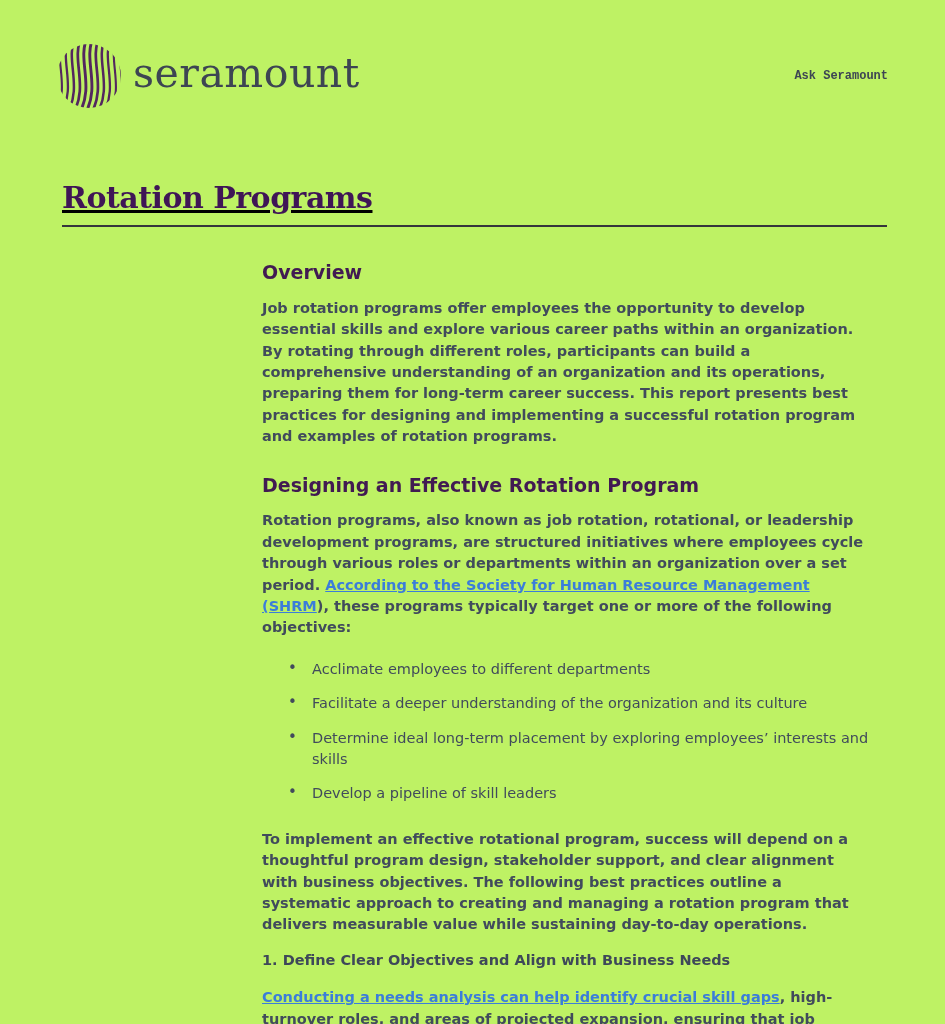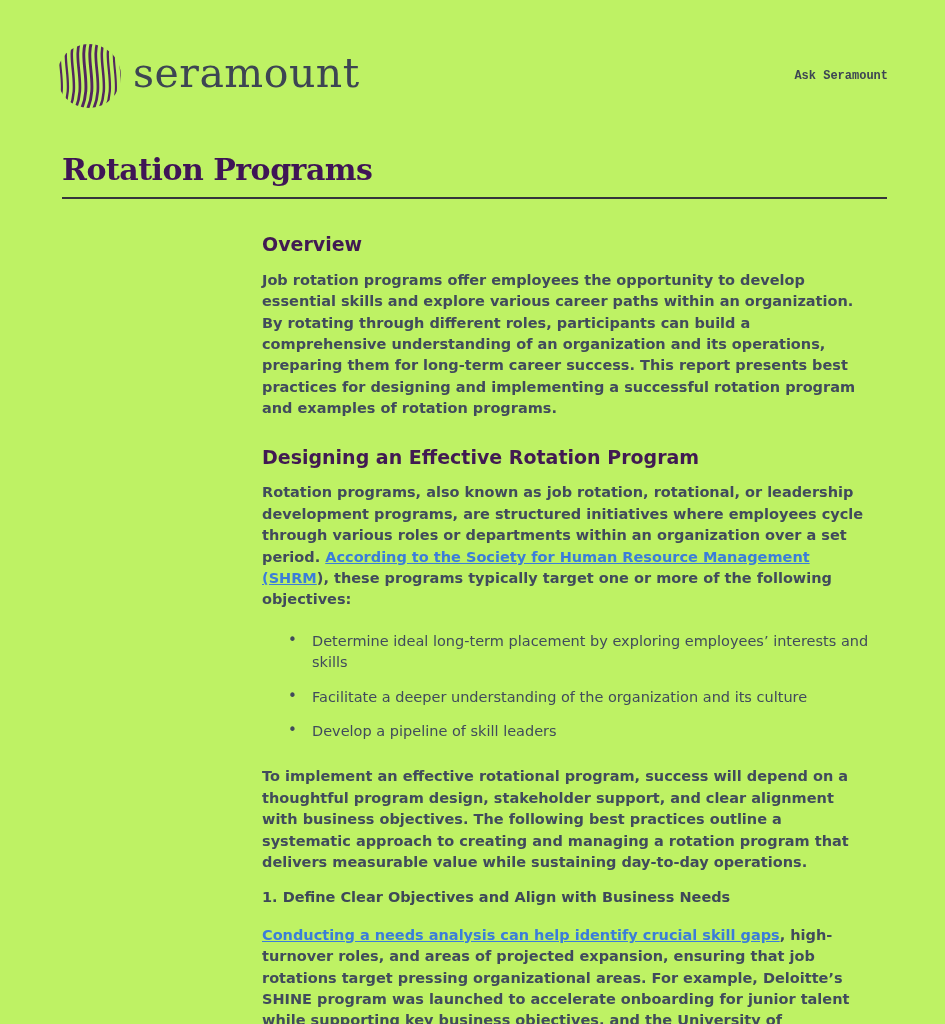--- a/index.html
+++ b/index.html
@@ -23,23 +23,24 @@
     font-size:41px; color:#3d4553; letter-spacing:0.5px;
     position:relative; top:-3px;
   }
   .ask-link {
     font-family:Liberation Mono, monospace;
     font-weight:bold; font-size:12px; color:#3d4553;
     text-decoration:none; cursor:pointer;
   }
   
   .title-block {
-    margin:42px 58px 0 62px;
+    margin:70px 58px 0 62px;
     border-bottom:2px solid #35353c;
     padding-bottom:10px;
+    text-decoration:underline;
   }
   .title-block h1 {
     font-family:"DejaVu Serif", serif;
     font-weight:bold; font-size:30px; color:#3f1556;
     letter-spacing:-0.5px;
   }
   
   .content {
     margin:34px 61px 0 262px;
     color:#414b5c;
@@ -104,22 +105,23 @@
 
   <div class="content">
 
     <h2 class="first">Overview</h2>
     <p>Job rotation programs offer employees the opportunity to develop essential skills and explore various career paths within an organization. By rotating through different roles, participants can build a comprehensive understanding of an organization and its operations, preparing them for long-term career success. This report presents best practices for designing and implementing a successful rotation program and examples of rotation programs.</p>
 
     <h2>Designing an Effective Rotation Program</h2>
     <p><span>Rotation programs, also known as job rotation, rotational, or leadership development programs, are structured initiatives where employees cycle through various roles or departments within an organization over a set period. </span><a class="link" href="#">According to the Society for Human Resource Management (SHRM</a><span>), these programs typically target one or more of the following objectives:</span></p>
 
     <ul>
+      <li>Acclimate employees to different departments</li>
+      <li>Facilitate a deeper understanding of the organization and its culture</li>
       <li>Determine ideal long-term placement by exploring employees’ interests and skills</li>
-      <li>Facilitate a deeper understanding of the organization and its culture</li>
       <li>Develop a pipeline of skill leaders</li>
     </ul>
 
     <p>To implement an effective rotational program, success will depend on a thoughtful program design, stakeholder support, and clear alignment with business objectives. The following best practices outline a systematic approach to creating and managing a rotation program that delivers measurable value while sustaining day-to-day operations.</p>
 
     <h3>1. Define Clear Objectives and Align with Business Needs</h3>
     <p><a class="link" href="#">Conducting a needs analysis can help identify crucial skill gaps</a><span>, high-turnover roles, and areas of projected expansion, ensuring that job rotations target pressing organizational areas. For example, Deloitte’s SHINE program was launched to accelerate onboarding for junior talent while supporting key business objectives, and the University of Wisconsin-Madison used data on turnover and skill shortages to create targeted rotation tracks in HR and finance in 2020. These tailored programs not only help participants gain meaningful experience and explore career paths but</span></p>
 
   </div>
 </div>

